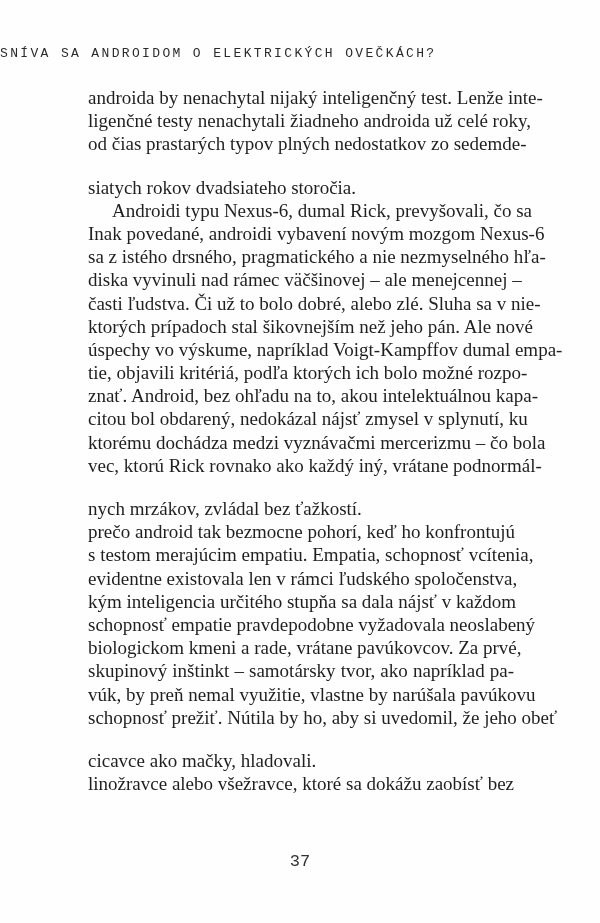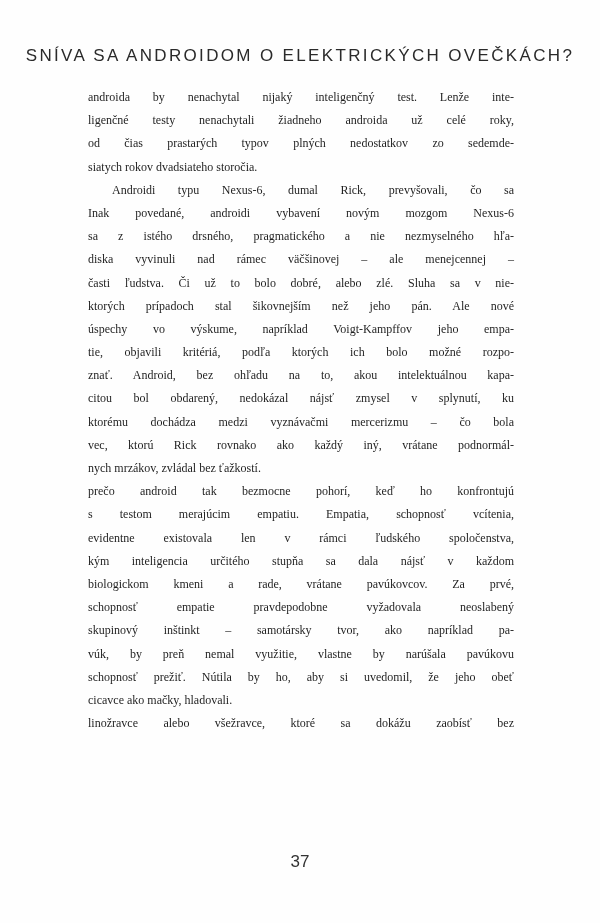--- a/index.html
+++ b/index.html
@@ -1,33 +1,33 @@
 <!DOCTYPE html>
 <html><head>
 <meta charset="utf-8">
 <style>
   html, body { margin: 0; padding: 0; background: #ffffff; }
   body { width: 600px; height: 923px; position: relative; overflow: hidden; }
   .page { position: absolute; left: 0; top: 0; width: 600px; height: 923px; background: #fefefe; }
   .running-head {
-    position: absolute; top: 46px; left: 0; width: 600px; text-align: center;
-    font-family: Liberation Sans, sans-serif; font-size: 17px; letter-spacing: 2.35px;
+    position: absolute; top: 46px; left: 0; width: 600px; 
+    font-family: Liberation Mono, monospace; font-size: 13px; letter-spacing: 2.35px;
     color: #2a2a2a; text-transform: uppercase;
   }
   .body-text {
     position: absolute; top: 86px; left: 88px; width: 426px;
-    font-family: "Liberation Serif", serif; font-size: 12px; line-height: 23.2px;
+    font-family: "Liberation Serif", serif; font-size: 19px; line-height: 23.2px;
     color: #1f1f1f; text-align: justify;
   }
   .line { display: block; white-space: nowrap; text-align: justify; text-align-last: justify; height: 23.2px; }
-  .line.last { text-align-last: left; }
+  .line.last { text-align-last: left; margin-top: 20px; }
   .line.indent { padding-left: 24px; }
   .page-number {
     position: absolute; top: 852px; left: 0; width: 600px; text-align: center;
-    font-family: Liberation Sans, sans-serif; font-size: 17px; color: #333;
+    font-family: Liberation Mono, monospace; font-size: 17px; color: #333;
   }
 </style>
 </head>
 <body>
 
 <div class="page">
   <div class="running-head">Sníva sa androidom o elektrických ovečkách?</div>
   <div class="body-text" id="body">
       <div>
         <span class="line">androida by nenachytal nijaký inteligenčný test. Lenže inte-</span>
@@ -35,35 +35,35 @@
         <span class="line">od čias prastarých typov plných nedostatkov zo sedemde-</span>
         <span class="line last">siatych rokov dvadsiateho storočia.</span>
       </div>
       <div>
         <span class="line indent">Androidi typu Nexus-6, dumal Rick, prevyšovali, čo sa</span>
         <span class="line">Inak povedané, androidi vybavení novým mozgom Nexus-6</span>
         <span class="line">sa z istého drsného, pragmatického a nie nezmyselného hľa-</span>
         <span class="line">diska vyvinuli nad rámec väčšinovej – ale menejcennej –</span>
         <span class="line">časti ľudstva. Či už to bolo dobré, alebo zlé. Sluha sa v nie-</span>
         <span class="line">ktorých prípadoch stal šikovnejším než jeho pán. Ale nové</span>
-        <span class="line">úspechy vo výskume, napríklad Voigt-Kampffov jeho empa-</span>
+        <span class="line">úspechy vo výskume, napríklad Voigt-Kampffov dumal empa-</span>
         <span class="line">tie, objavili kritériá, podľa ktorých ich bolo možné rozpo-</span>
         <span class="line">znať. Android, bez ohľadu na to, akou intelektuálnou kapa-</span>
         <span class="line">citou bol obdarený, nedokázal nájsť zmysel v splynutí, ku</span>
         <span class="line">ktorému dochádza medzi vyznávačmi mercerizmu – čo bola</span>
         <span class="line">vec, ktorú Rick rovnako ako každý iný, vrátane podnormál-</span>
         <span class="line last">nych mrzákov, zvládal bez ťažkostí.</span>
       </div>
       <div>
         <span class="line">prečo android tak bezmocne pohorí, keď ho konfrontujú</span>
         <span class="line">s testom merajúcim empatiu. Empatia, schopnosť vcítenia,</span>
         <span class="line">evidentne existovala len v rámci ľudského spoločenstva,</span>
         <span class="line">kým inteligencia určitého stupňa sa dala nájsť v každom</span>
+        <span class="line">schopnosť empatie pravdepodobne vyžadovala neoslabený</span>
         <span class="line">biologickom kmeni a rade, vrátane pavúkovcov. Za prvé,</span>
-        <span class="line">schopnosť empatie pravdepodobne vyžadovala neoslabený</span>
         <span class="line">skupinový inštinkt – samotársky tvor, ako napríklad pa-</span>
         <span class="line">vúk, by preň nemal využitie, vlastne by narúšala pavúkovu</span>
         <span class="line">schopnosť prežiť. Nútila by ho, aby si uvedomil, že jeho obeť</span>
         <span class="line last">cicavce ako mačky, hladovali.</span>
       </div>
       <div>
         <span class="line">linožravce alebo všežravce, ktoré sa dokážu zaobísť bez</span>
       </div>
     </div>
   <div class="page-number">37</div>

